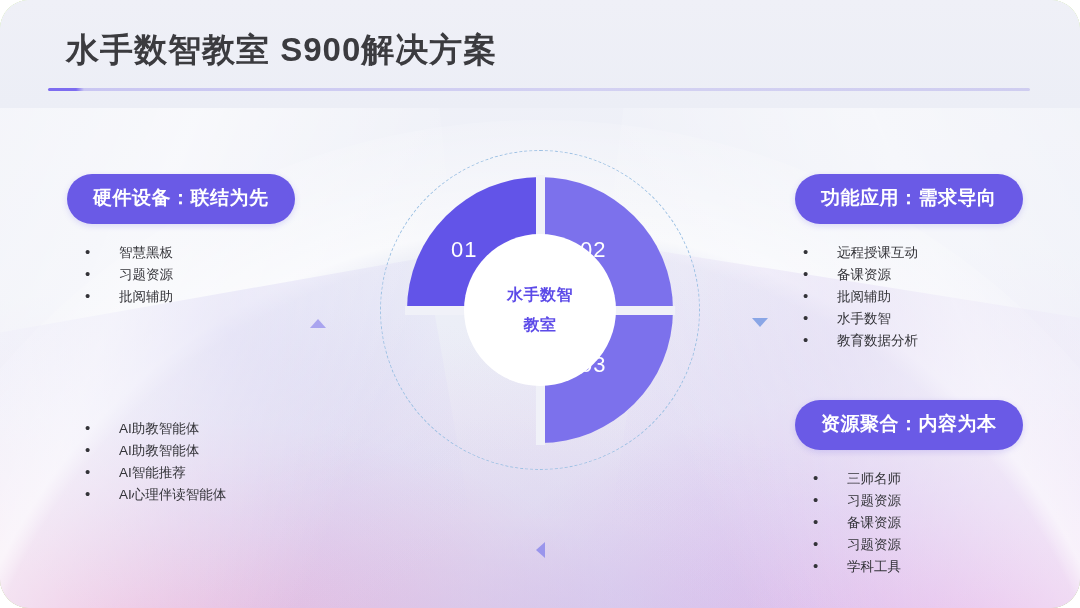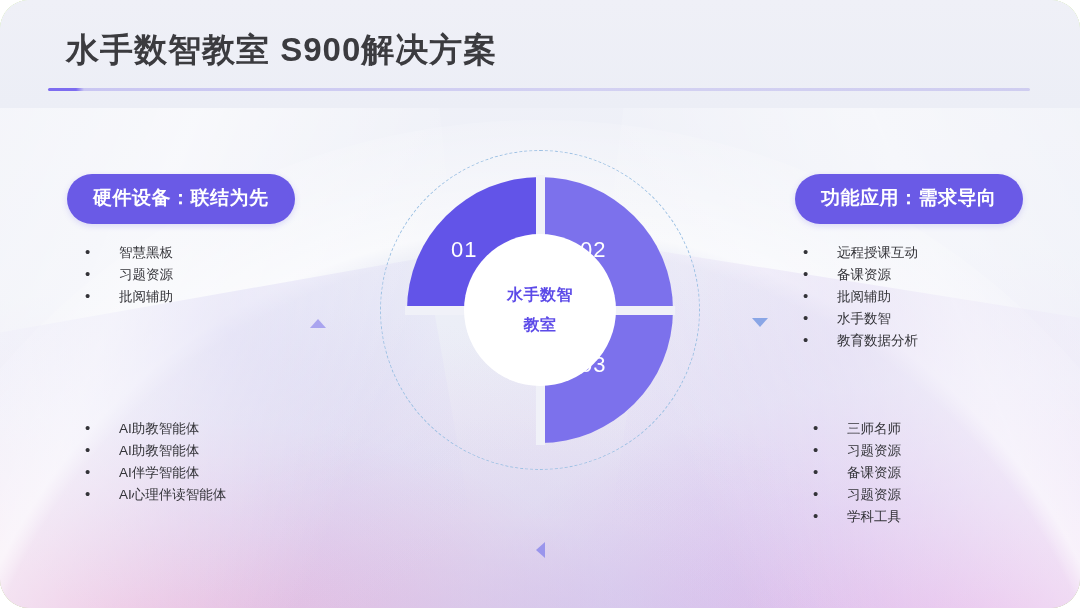--- a/index.html
+++ b/index.html
@@ -361,21 +361,21 @@
       <li>
         <span class="dot">•</span>
         <span class="txt">AI助教智能体</span>
       </li>
       <li>
         <span class="dot">•</span>
         <span class="txt">AI助教智能体</span>
       </li>
       <li>
         <span class="dot">•</span>
-        <span class="txt">AI伴学智能体</span>
+        <span class="txt">AI智能推荐</span>
       </li>
       <li>
         <span class="dot">•</span>
         <span class="txt">AI心理伴读智能体</span>
       </li>
     </ul>
   </div>
 
   <div class="panel" id="panel-tr">
     <div class="pill">功能应用：需求导向</div>
@@ -397,20 +397,21 @@
         <span class="txt">水手数智</span>
       </li>
       <li>
         <span class="dot">•</span>
         <span class="txt">教育数据分析</span>
       </li>
     </ul>
   </div>
 
   <div class="panel" id="panel-br">
+    <div class="pill">资源聚合：内容为本</div>
     <ul class="items">
       <li>
         <span class="dot">•</span>
         <span class="txt">三师名师</span>
       </li>
       <li>
         <span class="dot">•</span>
         <span class="txt">习题资源</span>
       </li>
       <li>

